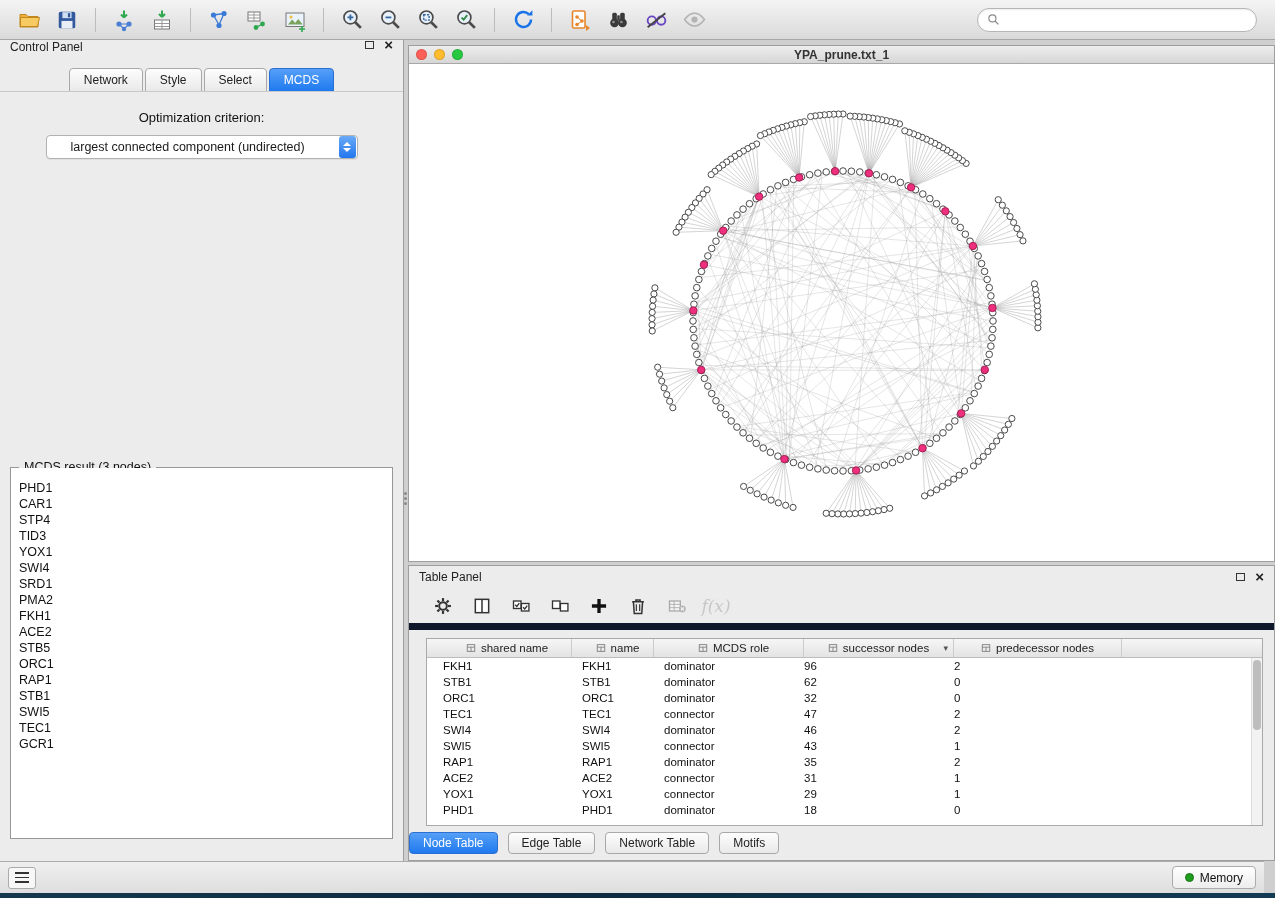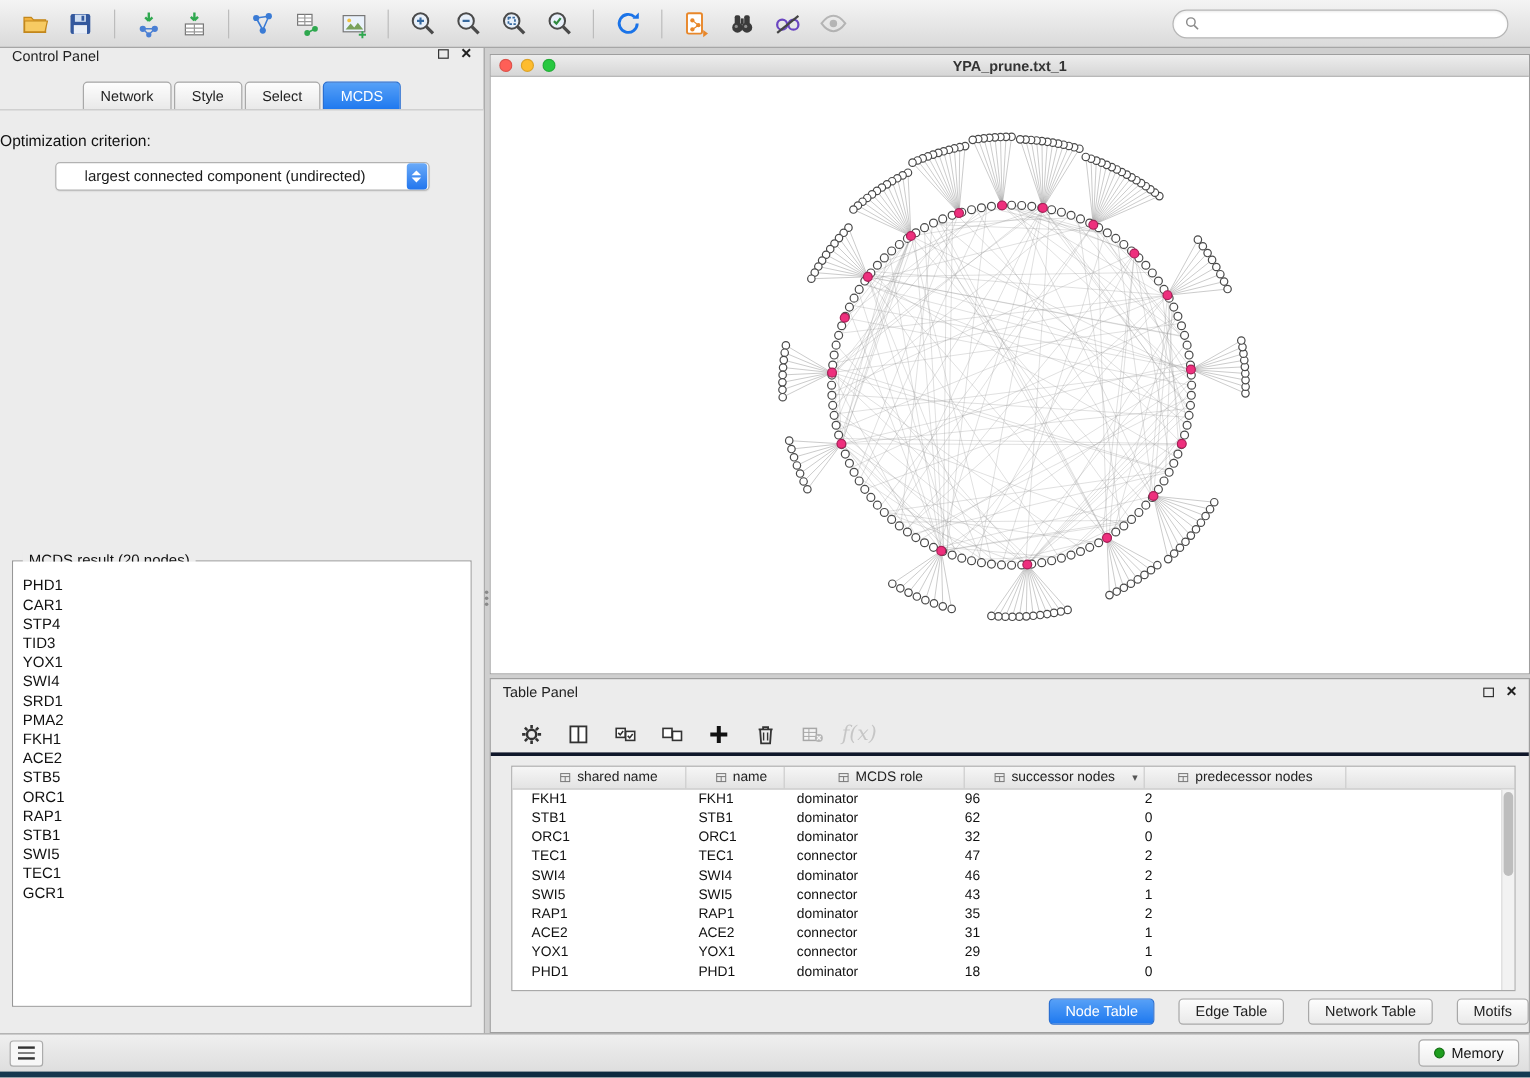--- a/index.html
+++ b/index.html
@@ -19,21 +19,21 @@
 
 .control-panel{position:absolute;left:0;top:40px;width:404px;bottom:37px;background:#ececec;border-right:1px solid #9e9e9e;display:flex;flex-direction:column}
 .panel-header{height:24px;display:flex;align-items:flex-start;padding:0 10px;font-size:12px;color:#222}
 .win-icons{margin-left:auto;display:flex;align-items:center;gap:10px}
 .float-ic{width:9px;height:8px;border:1.4px solid #333;display:inline-block;cursor:pointer}
 .close-ic{font-size:15px;font-weight:bold;color:#222;line-height:10px;cursor:pointer}
 .cp-tabs{display:flex;justify-content:center;gap:2px;margin-top:4px}
 .cp-tab{font-size:12px;padding:4px 14px;border:1px solid #a8a8a8;border-radius:4px 4px 0 0;background:linear-gradient(#fdfdfd,#e9e9e9);cursor:pointer;color:#222}
 .cp-tab.selected{background:linear-gradient(#56a0f7,#1f79ef);color:#fff;border-color:#2a6fd1;font-weight:normal}
 .cp-body{flex:1;display:flex;flex-direction:column;background:#ececec;border-top:1px solid #c9c9c9;margin-top:-1px;padding-top:18px}
-.opt-label{text-align:left;font-size:13px;color:#111;margin-bottom:10px}
+.opt-label{text-align:center;font-size:13px;color:#111;margin-bottom:10px}
 .combo{width:312px;margin:0 auto;height:24px;background:#fff;border:1px solid #b2b2b2;border-radius:4px;display:flex;align-items:center;padding-left:24px;font-size:12.5px;cursor:pointer;box-shadow:0 1px 1px #0000000f}
 .combo .val{flex:1;white-space:nowrap;overflow:hidden}
 .stepper{width:17px;height:22px;margin-right:1px;border-radius:3px;background:linear-gradient(#6aaaf8,#2276ee);display:flex;flex-direction:column;align-items:center;justify-content:center;gap:2px}
 .stepper i{display:block;width:0;height:0;border-left:4px solid transparent;border-right:4px solid transparent}
 .stepper i.up{border-bottom:4px solid #fff}
 .stepper i.dn{border-top:4px solid #fff}
 .btn-row{display:flex;justify-content:center;gap:14px;margin-top:15px}
 .mac-btn{font-size:13px;padding:4px 16px;border:1px solid #adadad;border-radius:5px;background:linear-gradient(#ffffff,#ededed);cursor:pointer;color:#111;box-shadow:0 1px 1px #00000012}
 .mac-btn.focused{box-shadow:0 0 0 3px #7fb1f2aa;border-color:#6da0e8}
 .groupbox{margin:auto 10px 22px 10px;height:372px;border:1px solid #979797;position:relative;background:#fff}
@@ -45,48 +45,48 @@
 .network-window{position:absolute;left:408px;top:45px;right:0;height:517px;background:#fff;border:1px solid #9e9e9e;display:flex;flex-direction:column}
 .net-titlebar{height:18px;background:linear-gradient(#ededed,#d6d6d6);border-bottom:1px solid #a8a8a8;display:flex;align-items:center;padding:0 7px;position:relative}
 .traffic{display:flex;gap:7px}
 .light{width:11px;height:11px;border-radius:50%;border:.5px solid #00000022;cursor:pointer}
 .net-title{position:absolute;left:0;right:0;text-align:center;font-size:12px;font-weight:bold;color:#333;pointer-events:none}
 .net-canvas{flex:1;background:#fff;overflow:hidden}
 
 
 .table-panel{position:absolute;left:408px;top:565px;right:0;bottom:37px;background:#ececec;border:1px solid #9e9e9e}
 .tp-header{height:22px;display:flex;align-items:center;padding:0 10px;font-size:12px;color:#222}
-.tp-toolbar{height:42px;display:flex;align-items:flex-end;padding-left:18px;gap:7px;border-bottom:3px solid #0f172a}
+.tp-toolbar{height:42px;display:flex;align-items:center;padding-left:18px;gap:7px;border-bottom:7px solid #0f172a}
 .tpbtn{width:32px;height:30px;border:none;background:transparent;border-radius:4px;display:flex;align-items:center;justify-content:center;cursor:pointer}
 .tpbtn.disabled{opacity:.45;cursor:default}
 .fx{font-family:"DejaVu Serif",serif;font-style:italic;font-size:17px;color:#9a9a9a}
 .tbl{position:absolute;left:17px;right:11px;top:72px;bottom:34px;background:#fff;border:1px solid #a9a9a9;overflow:hidden}
 .thead{display:flex;height:19px;background:linear-gradient(#f6f6f6,#e3e3e3);border-bottom:1px solid #bdbdbd}
 .th{display:flex;align-items:center;justify-content:center;gap:5px;font-size:11.5px;color:#222;border-right:1px solid #cccccc;cursor:pointer;position:relative}
 .th svg{flex:none}
 .sortarrow{font-size:9px;color:#555;position:absolute;right:5px}
 .tbody{position:absolute;left:0;right:11px;top:19px;bottom:0;overflow:hidden}
 .trow{display:flex;height:16px;align-items:center;cursor:default}
 .tc{font-size:11.5px;color:#111;white-space:nowrap;overflow:hidden}
 .c0{width:145px;padding-left:16px}
 .c1{width:82px;padding-left:10px}
 .c2{width:150px;padding-left:10px}
 .c3{width:150px}
 .c4{width:168px}
 .tc.c3,.tc.c4{text-align:left;padding-right:22px}
 .vscroll{position:absolute;right:0;top:19px;bottom:0;width:11px;background:#f2f2f2;border-left:1px solid #ddd}
 .vthumb{position:absolute;left:1px;right:1px;top:2px;height:42%;background:#bdbdbd;border-radius:5px}
-.tbl-tabs{position:absolute;left:0;right:0;bottom:6px;display:flex;justify-content:flex-end;gap:20px}
+.tbl-tabs{position:absolute;left:0;right:0;bottom:6px;display:flex;justify-content:flex-start;gap:10px}
 .tbl-tab{font-size:12px;padding:3px 13px;border:1px solid #a8a8a8;border-radius:4px;background:linear-gradient(#fdfdfd,#e9e9e9);cursor:pointer;color:#222}
 .tbl-tab.selected{background:linear-gradient(#56a0f7,#1f79ef);color:#fff;border-color:#2a6fd1}
 
 
 .v-grip{position:absolute;left:402px;top:485px;width:6px;height:26px;display:flex;flex-direction:column;align-items:center;justify-content:center;gap:2px;z-index:6}
 .v-grip b{width:3px;height:3px;border-radius:50%;background:#8a8a8a}
-.status-bar{position:absolute;left:0;right:1px;bottom:5px;height:32px;background:linear-gradient(#efefef,#dedede);border-top:1px solid #ababab;display:flex;align-items:center;padding:0 8px}
+.status-bar{position:absolute;left:0;right:11px;bottom:5px;height:32px;background:linear-gradient(#efefef,#dedede);border-top:1px solid #ababab;display:flex;align-items:center;padding:0 8px}
 .menu-btn{width:28px;height:22px;border:1px solid #ababab;border-radius:3px;background:#f7f7f7;display:flex;flex-direction:column;justify-content:center;align-items:center;gap:2.5px;cursor:pointer}
 .menu-btn i{display:block;width:14px;height:1.8px;background:#333}
 .mem-btn{margin-left:auto;height:23px;border:1px solid #ababab;border-radius:4px;background:linear-gradient(#ffffff,#ededed);display:flex;align-items:center;gap:6px;padding:0 12px;font-size:12px;color:#111;cursor:pointer}
 .mem-dot{width:9px;height:9px;border-radius:50%;background:#1e9e1e;border:1px solid #157015}
 .desktop-strip{position:absolute;left:0;right:0;bottom:0;height:5px;background:linear-gradient(90deg,#16384f,#0d2a3f 40%,#123a52)}
 </style>
 </head>
 <body>
 
 <div class="app">
@@ -247,21 +247,21 @@
     <div class="cp-body">
       <div class="opt-label">Optimization criterion:</div>
       <div class="combo">
         <span class="val">largest connected component (undirected)</span>
         <span class="stepper">
             <i class="up"></i>
             <i class="dn"></i>
           </span>
       </div>
       <div class="groupbox">
-        <span class="legend">MCDS result (20 nodes)</span>
+        <span class="legend">MCDS result (3 nodes)</span>
         <div class="result-list">
             <div class="result-item">PHD1</div>
             <div class="result-item">CAR1</div>
             <div class="result-item">STP4</div>
             <div class="result-item">TID3</div>
             <div class="result-item">YOX1</div>
             <div class="result-item">SWI4</div>
             <div class="result-item">SRD1</div>
             <div class="result-item">PMA2</div>
             <div class="result-item">FKH1</div>

